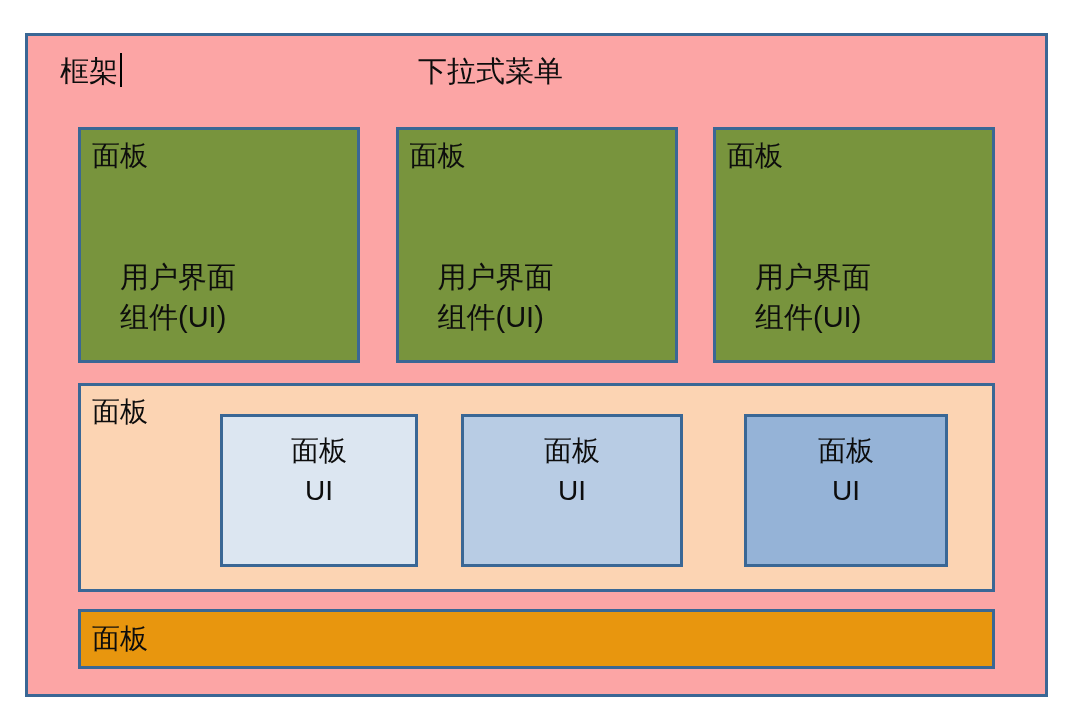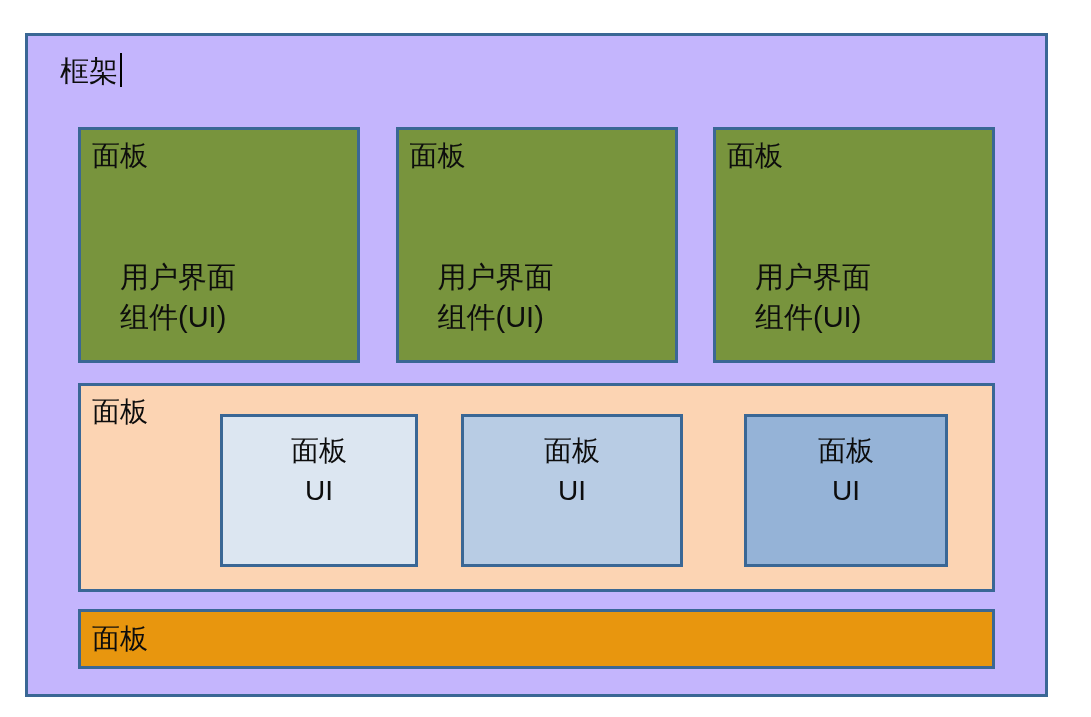--- a/index.html
+++ b/index.html
@@ -19,21 +19,21 @@
   }
   
   .frame {
     position: absolute;
     left: 25px;
     top: 33px;
     width: 1023px;
     height: 664px;
     box-sizing: border-box;
     border: 3px solid #3a6795;
-    background: #c4b5fd;
+    background: #fca5a5;
   }
   .frame-title {
     position: absolute;
     left: 32px;
     top: 16px;
     font-size: 29px;
     line-height: 38px;
     white-space: nowrap;
   }
   .text-cursor {
@@ -130,20 +130,21 @@
   }
 </style>
 </head>
 <body>
 
 <div class="canvas">
   <div class="frame">
 
     <div class="frame-title"><span>框架</span><span class="text-cursor"></span></div>
 
+    <div class="menu-title">下拉式菜单</div>
 
     <div class="green-row">
 
       <div class="green-panel">
         <div class="panel-label">面板</div>
         <div class="panel-content">
           <div>用户界面</div>
           <div>组件(UI)</div>
         </div>
       </div>

